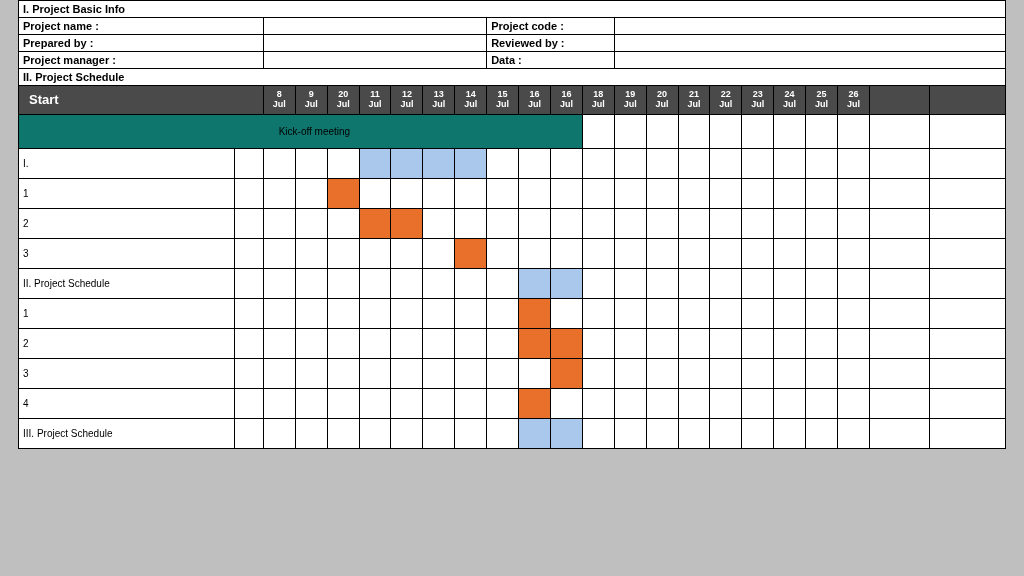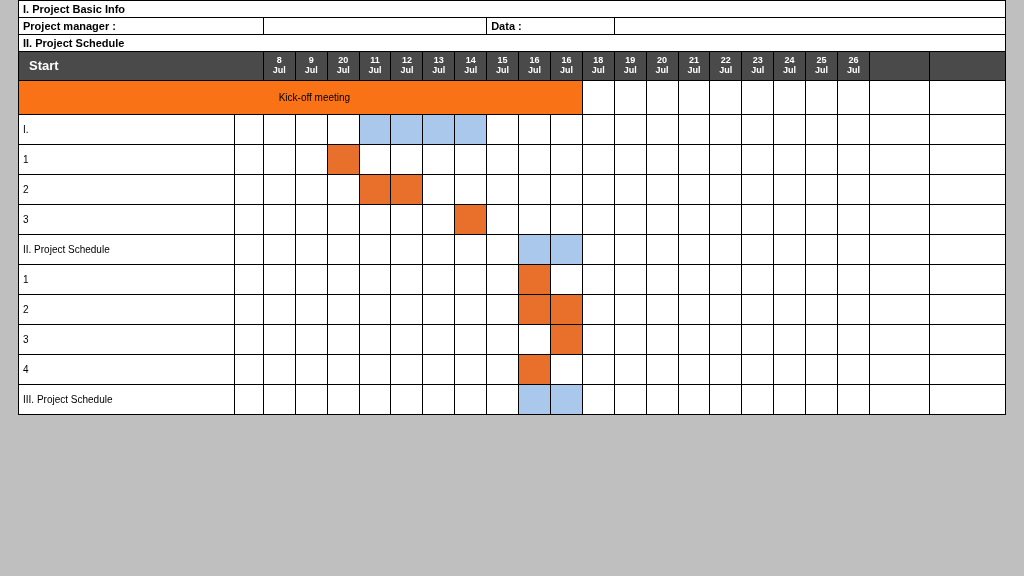--- a/index.html
+++ b/index.html
@@ -42,21 +42,21 @@
     font-weight: bold;
     padding-left: 12px;
   }
   .dark td, .dark th { border-color: #000; }
   .date-col { text-align: center; font-size: 9px; line-height: 1.1; padding: 4px 0; }
   .date-col div { display:block; }
   .start-cell { text-align: left; padding-left: 10px; font-size: 13px; }
   .gantt-row td { height: 30px; }
   .task-label { text-align: left; font-size: 10px; }
   .kickoff {
-    background: #f97316;
+    background: #0f766e;
     text-align: center;
     font-size: 10px;
     height: 34px;
     padding-left: 32px;
   }
   .blue  { background: #a9c8ec; }
   .orange{ background: #e8702a; }
   col.c-task  { width: 210px; }
   col.c-zero  { width: 28px; }
   col.c-day   { width: 31px; }
@@ -93,20 +93,32 @@
     <col class="c-team">
         <col class="c-mile">
   </colgroup>
 
   <tbody>
         <tr>
           <td class="sec-hdr" colspan="23">I. Project Basic Info</td>
         </tr>
 
   <tr>
+    <td class="sec-hdr" colspan="2">Project name :</td>
+    <td colspan="7"></td>
+    <td class="sec-hdr" colspan="4">Project code :</td>
+    <td colspan="10"></td>
+  </tr>
+  <tr>
+    <td class="sec-hdr" colspan="2">Prepared by :</td>
+    <td colspan="7"></td>
+    <td class="sec-hdr" colspan="4">Reviewed by :</td>
+    <td colspan="10"></td>
+  </tr>
+  <tr>
     <td class="sec-hdr" colspan="2">Project manager :</td>
     <td colspan="7"></td>
     <td class="sec-hdr" colspan="4">Data :</td>
     <td colspan="10"></td>
   </tr>
 
   <tr>
           <td class="sec-hdr" colspan="23">II. Project Schedule</td>
         </tr>
 

